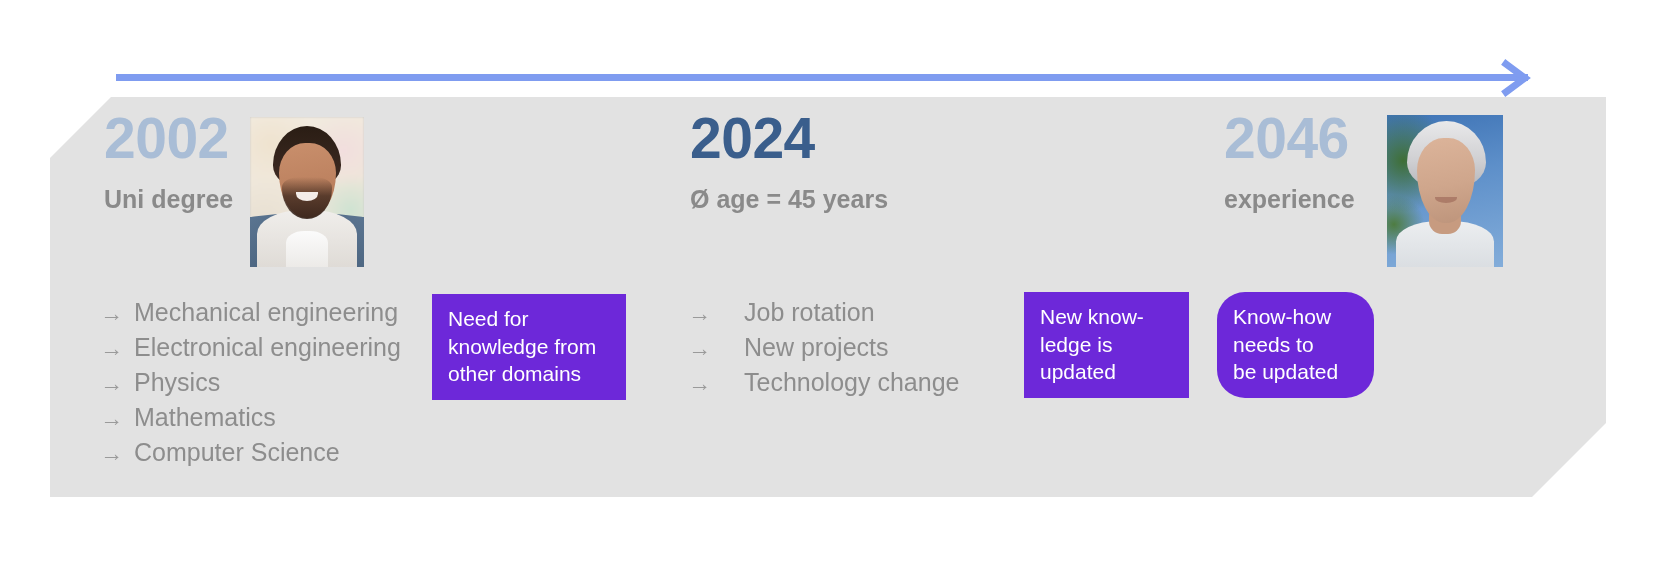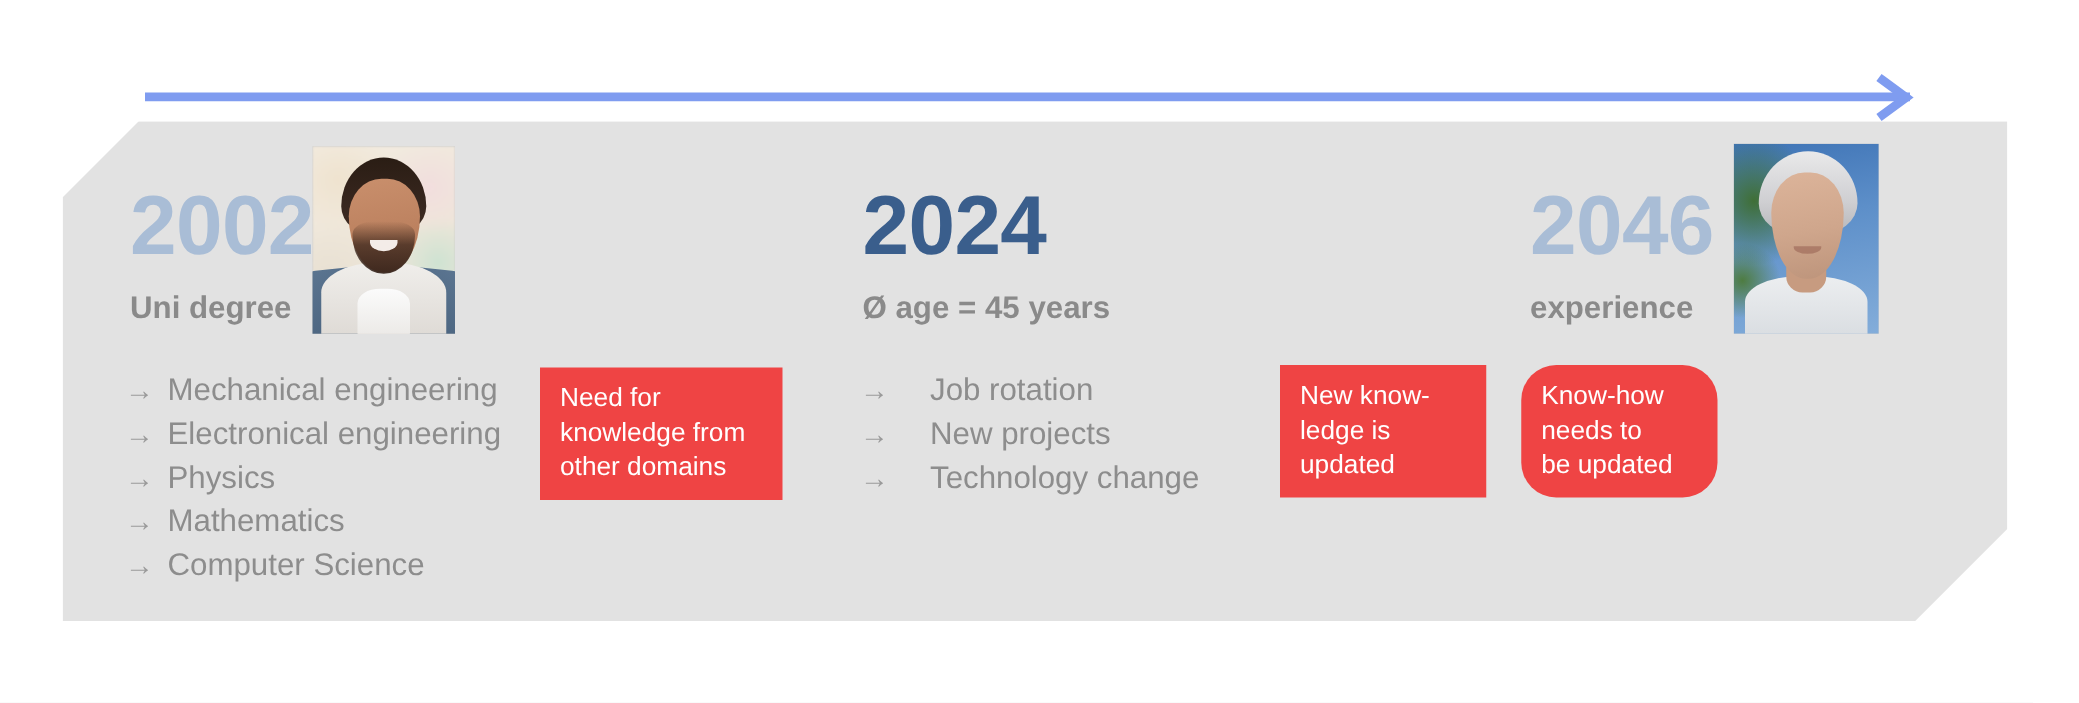--- a/index.html
+++ b/index.html
@@ -47,26 +47,25 @@
     height: 400px;
     background: #e2e2e2;
     -webkit-clip-path: polygon(61px 0, 100% 0, 100% 326px, 1482px 100%, 0 100%, 0 61px);
     clip-path: polygon(61px 0, 100% 0, 100% 326px, 1482px 100%, 0 100%, 0 61px);
   }
 
   
   .col { position: absolute; }
 
   .year {
-    font-size: 67px;
+    font-size: 57px;
     font-weight: bold;
     line-height: 1;
     letter-spacing: -0.5px;
     white-space: nowrap;
-    margin-top: 37px;
   }
   .year.muted  { color: #a9bdd6; }
   .year.strong { color: #3a5e8c; }
 
   .subtitle {
     font-size: 25px;
     color: #8a8a8a;
     font-weight: bold;
     line-height: 1;
     white-space: nowrap;
@@ -190,21 +189,21 @@
   #list-2002 .bullet { margin-bottom: 10px; }
   #list-2002 .bullet .arw { width: 34px; }
 
   
   #list-2024 .bullet { margin-bottom: 10px; }
   #list-2024 .bullet .arw { width: 56px; }
 
   
   .callout {
     position: absolute;
-    background: #ef4444;
+    background: #6d28d9;
     color: #ffffff;
     font-size: 21px;
     line-height: 1.31;
     padding: 11px 14px 12px 16px;
   }
   .callout .ln { display: block; white-space: nowrap; }
 </style>
 </head>
 <body>
 

